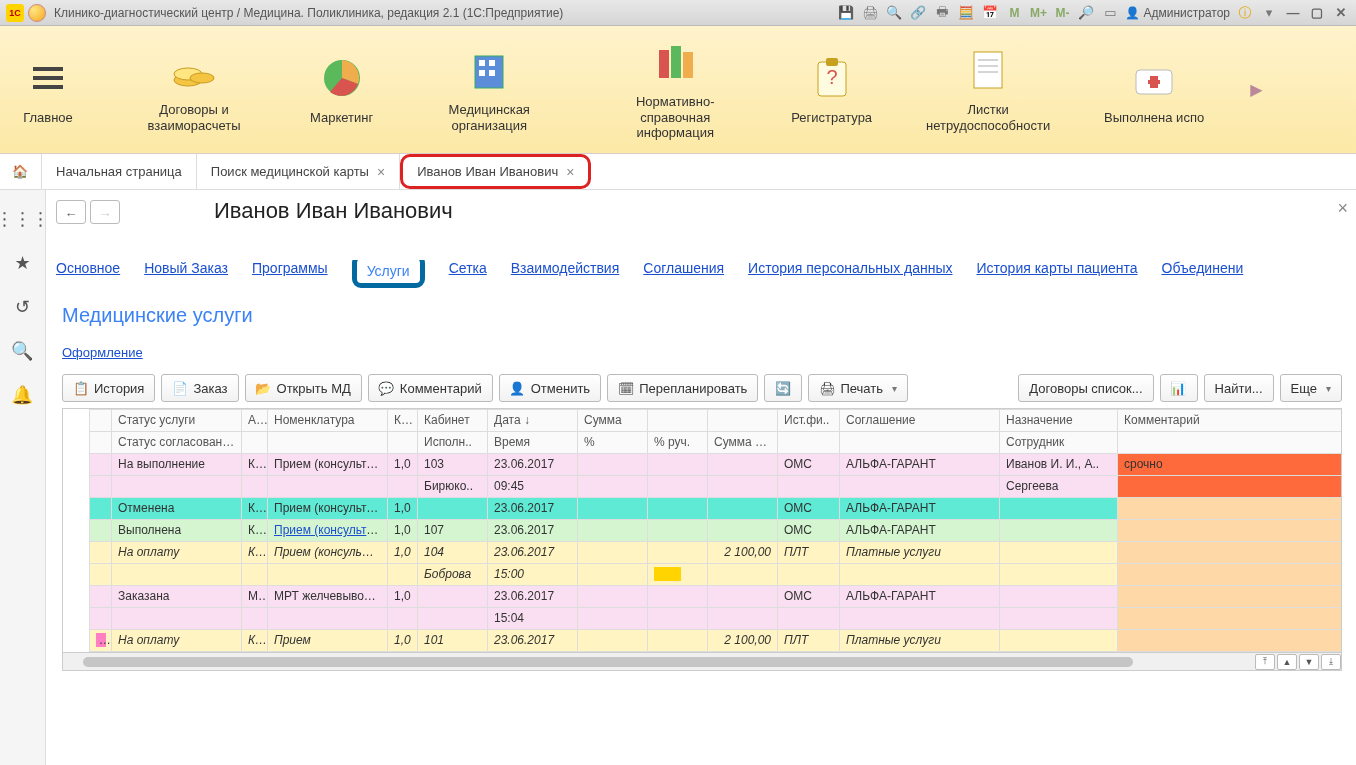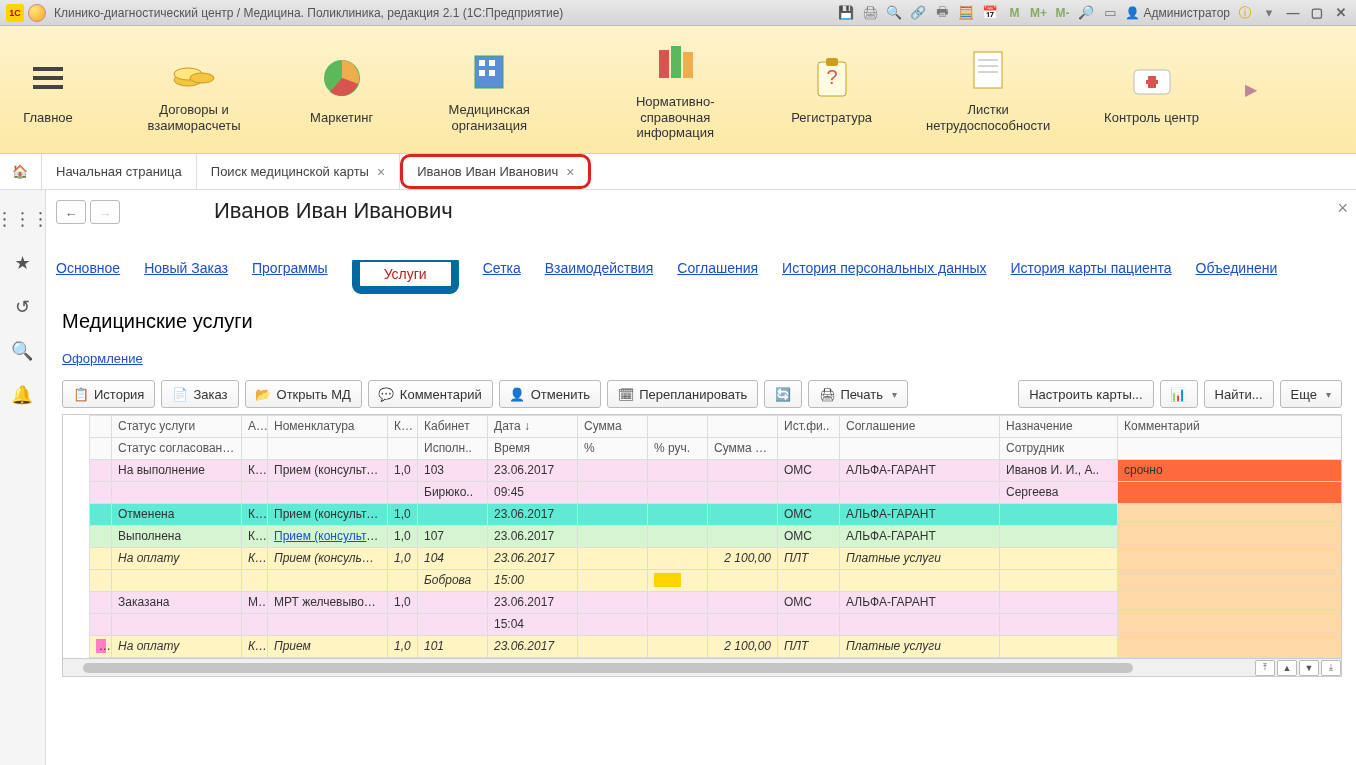--- a/index.html
+++ b/index.html
@@ -37,23 +37,23 @@
 .sidebar .sbicon { width: 22px; height: 22px; color: #555; cursor: pointer; display: flex; align-items: center; justify-content: center; font-size: 18px; }
 
 .main { flex: 1; padding: 10px 14px 10px 10px; overflow: hidden; position: relative; }
 .navbtns { display: flex; gap: 4px; margin-bottom: 4px; }
 .navbtn { width: 30px; height: 24px; border: 1px solid #bbb; background: #fff; border-radius: 3px; cursor: pointer; display: flex; align-items: center; justify-content: center; color: #555; }
 .page-title { font-size: 22px; color: #222; position: absolute; left: 168px; top: 8px; }
 .close-page { position: absolute; right: 8px; top: 8px; color: #888; font-size: 18px; cursor: pointer; }
 
 .subtabs { display: flex; gap: 24px; margin-top: 36px; margin-left: 0; flex-wrap: nowrap; overflow: hidden; }
 .subtabs .st { color: #1a4fcf; text-decoration: underline; font-size: 14px; cursor: pointer; white-space: nowrap; }
-.subtabs .st.active { color: #b91c1c; text-decoration: none; border: 8px solid #0369a1; border-radius: 9px; padding: 4px 24px; margin-top: -6px; }
-
-.section-title { font-size: 20px; color: #000000; margin-top: 16px; margin-left: 6px; }
+.subtabs .st.active { color: #3b82f6; text-decoration: none; border: 5px solid #0369a1; border-radius: 9px; padding: 4px 10px; margin-top: -6px; }
+
+.section-title { font-size: 20px; color: #3b82f6; margin-top: 16px; margin-left: 6px; }
 .linkrow { margin-top: 18px; margin-left: 6px; }
 .linkrow a { color: #1a4fcf; text-decoration: underline; font-size: 13px; cursor: pointer; }
 
 .actionbar { display: flex; gap: 6px; margin-top: 14px; margin-left: 6px; align-items: center; flex-wrap: wrap; }
 .abtn { border: 1px solid #bbb; background: linear-gradient(#fff,#f2f2f2); border-radius: 3px; height: 28px; padding: 0 10px; display: flex; align-items: center; gap: 5px; font-size: 13px; color: #333; cursor: pointer; }
 .abtn .aicon { width: 16px; height: 16px; display: inline-flex; align-items: center; justify-content: center; }
 .abtn.drop::after { content: "▾"; margin-left: 4px; color: #777; font-size: 10px; }
 .spacer { flex: 1; }
 
 
@@ -182,21 +182,21 @@
     <div class="mtb-label">Листки нетрудоспособности</div>
   </div>
   <div class="mtb-item">
     <div class="mtb-icon">
         <svg width="44" height="40">
           <rect x="4" y="12" width="36" height="24" rx="4" fill="#fff" stroke="#bbb"></rect>
           <rect x="18" y="18" width="8" height="12" fill="#d9534f"></rect>
           <rect x="16" y="22" width="12" height="4" fill="#d9534f"></rect>
         </svg>
       </div>
-    <div class="mtb-label">Контроль центр</div>
+    <div class="mtb-label">Выполнена испо</div>
   </div>
   <div class="mtb-arrow">▶</div>
 </div>
 
 <div class="tabbar">
   <div class="home">🏠</div>
   <div class="tab">
       <span>Начальная страница</span>
     </div>
   <div class="tab">
@@ -269,21 +269,21 @@
         </div>
       <div class="abtn">
           <span class="aicon">🔄</span>
         </div>
       <div class="abtn drop">
           <span class="aicon">🖨</span>
           <span>Печать</span>
         </div>
       <div class="spacer"></div>
       <div class="abtn">
-          <span>Настроить карты...</span>
+          <span>Договоры список...</span>
         </div>
       <div class="abtn">
           <span class="aicon">📊</span>
         </div>
       <div class="abtn">
           <span>Найти...</span>
         </div>
       <div class="abtn drop">
           <span>Еще</span>
         </div>

